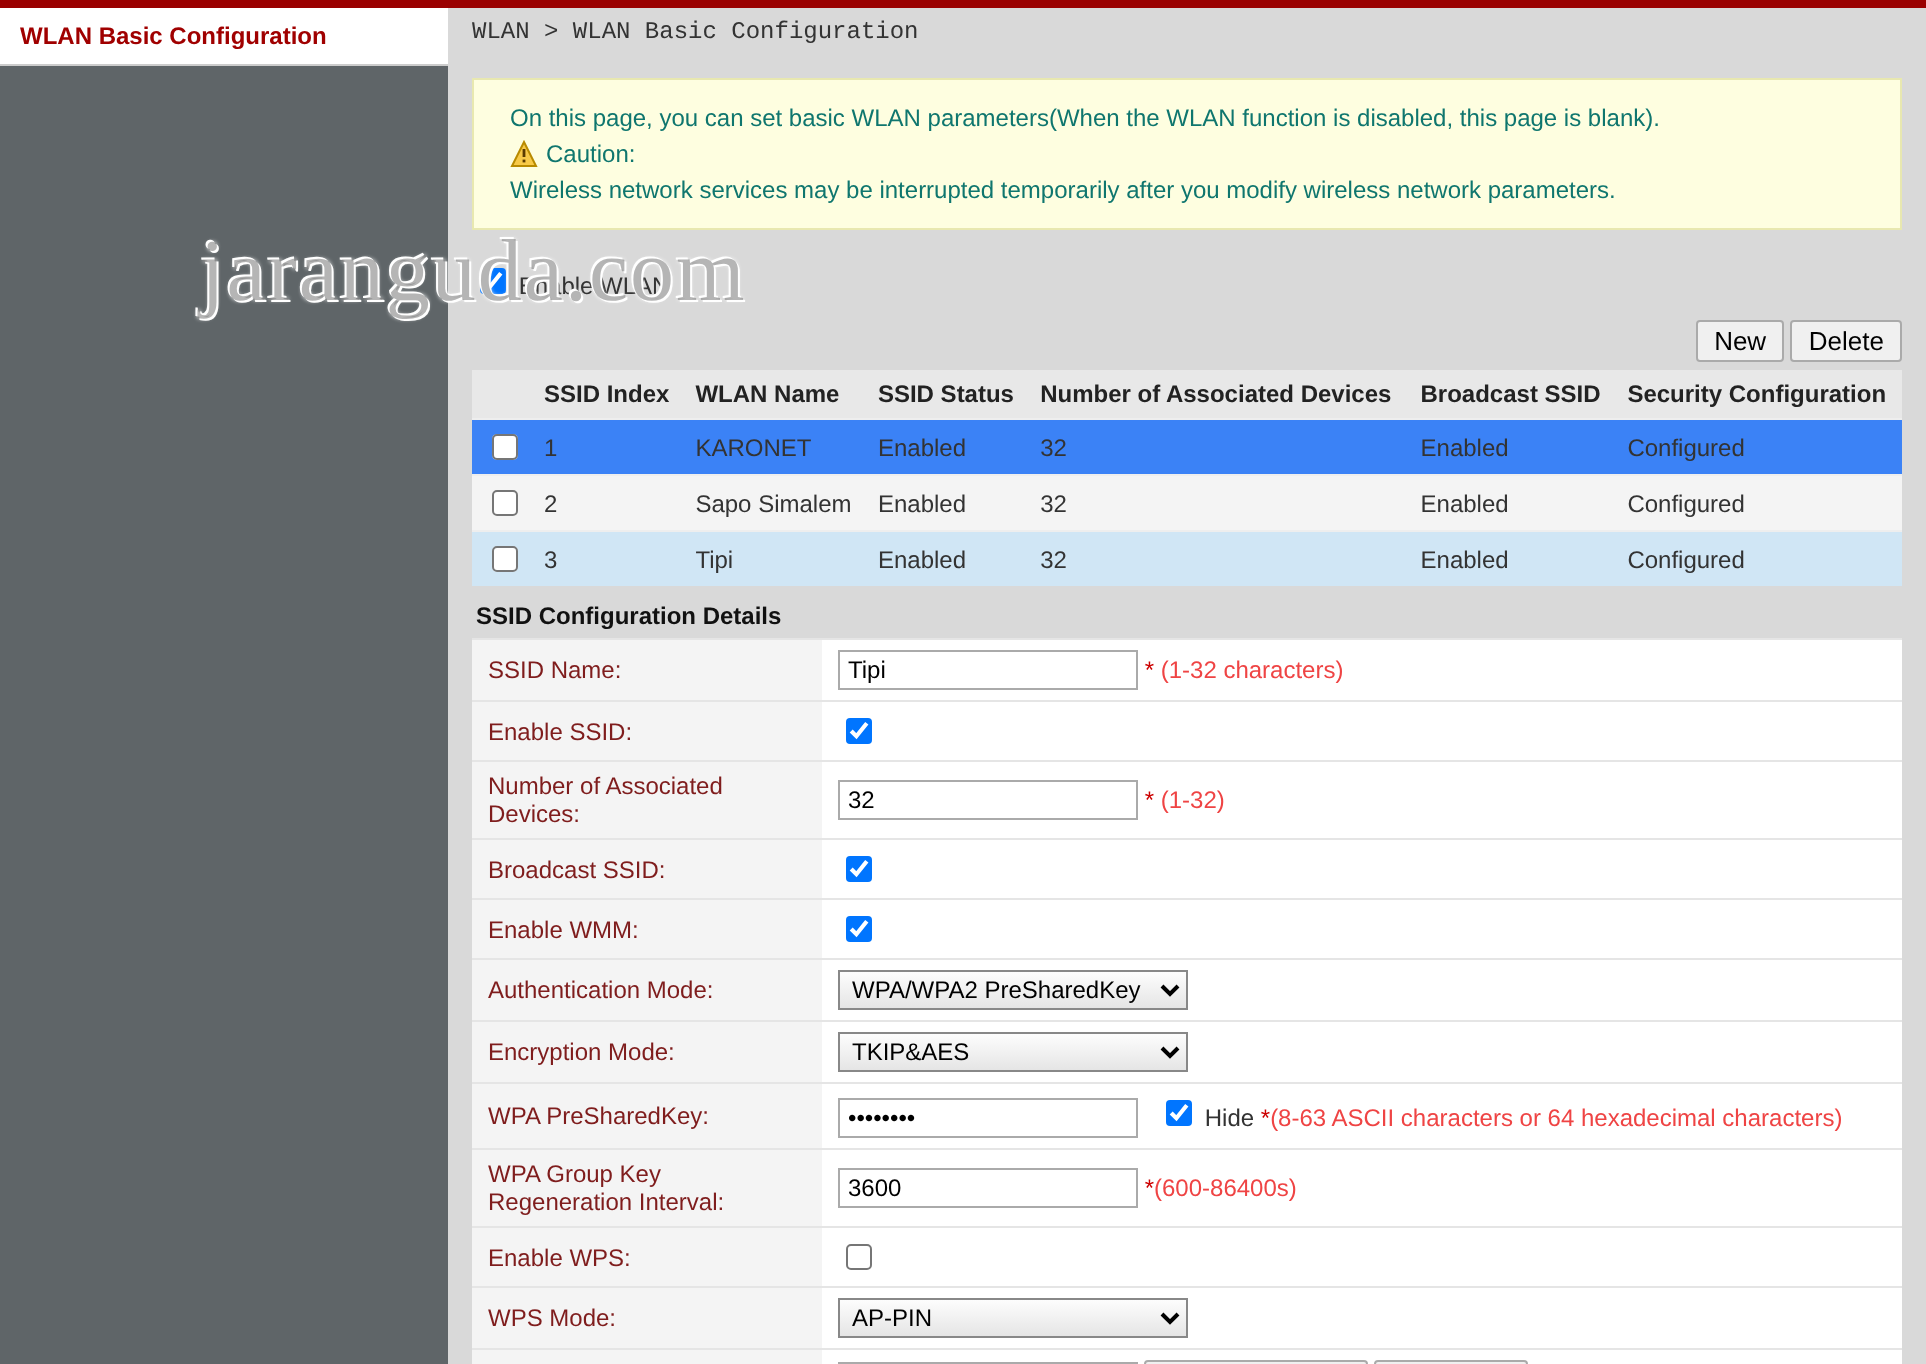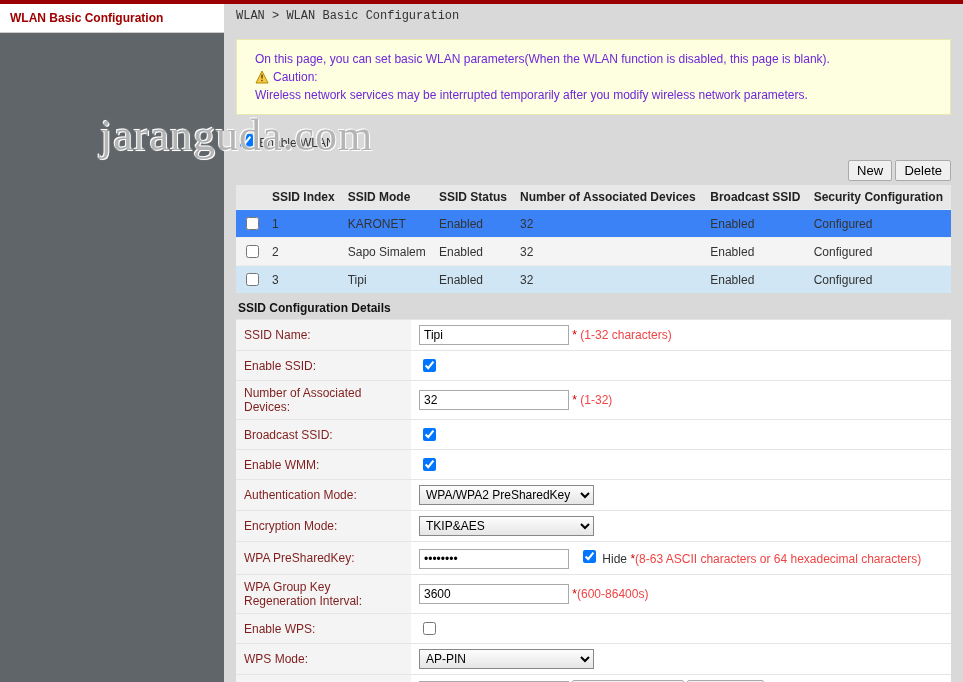--- a/index.html
+++ b/index.html
@@ -47,21 +47,21 @@
     background: #d9d9d9;
     font-family: Liberation Mono, monospace;
   }
   .content {
     padding: 0 12px 12px 12px;
   }
   .notice {
     background: #fefee0;
     border: 1px solid #e8e8b0;
     padding: 10px 18px;
-    color: #6d28d9;
+    color: #0f766e;
     line-height: 1.5;
     margin: 8px 0 12px 0;
   }
   .caution-line {
     display: flex;
     align-items: center;
     gap: 4px;
   }
   .warn-icon {
     display: inline-block;
@@ -205,21 +205,21 @@
       <div class="toolbar">
         <button>New</button>
         <button>Delete</button>
       </div>
 
       <table class="list">
         <thead>
           <tr>
             <th style="width:22px"></th>
             <th>SSID Index</th>
-            <th>SSID Mode</th>
+            <th>WLAN Name</th>
             <th>SSID Status</th>
             <th>Number of Associated Devices</th>
             <th>Broadcast SSID</th>
             <th>Security Configuration</th>
           </tr>
         </thead>
         <tbody id="ssid-rows">
             <tr>
               <td><span class="cbwrap"><input type="checkbox" style=""></span></td>
               <td>1</td>

